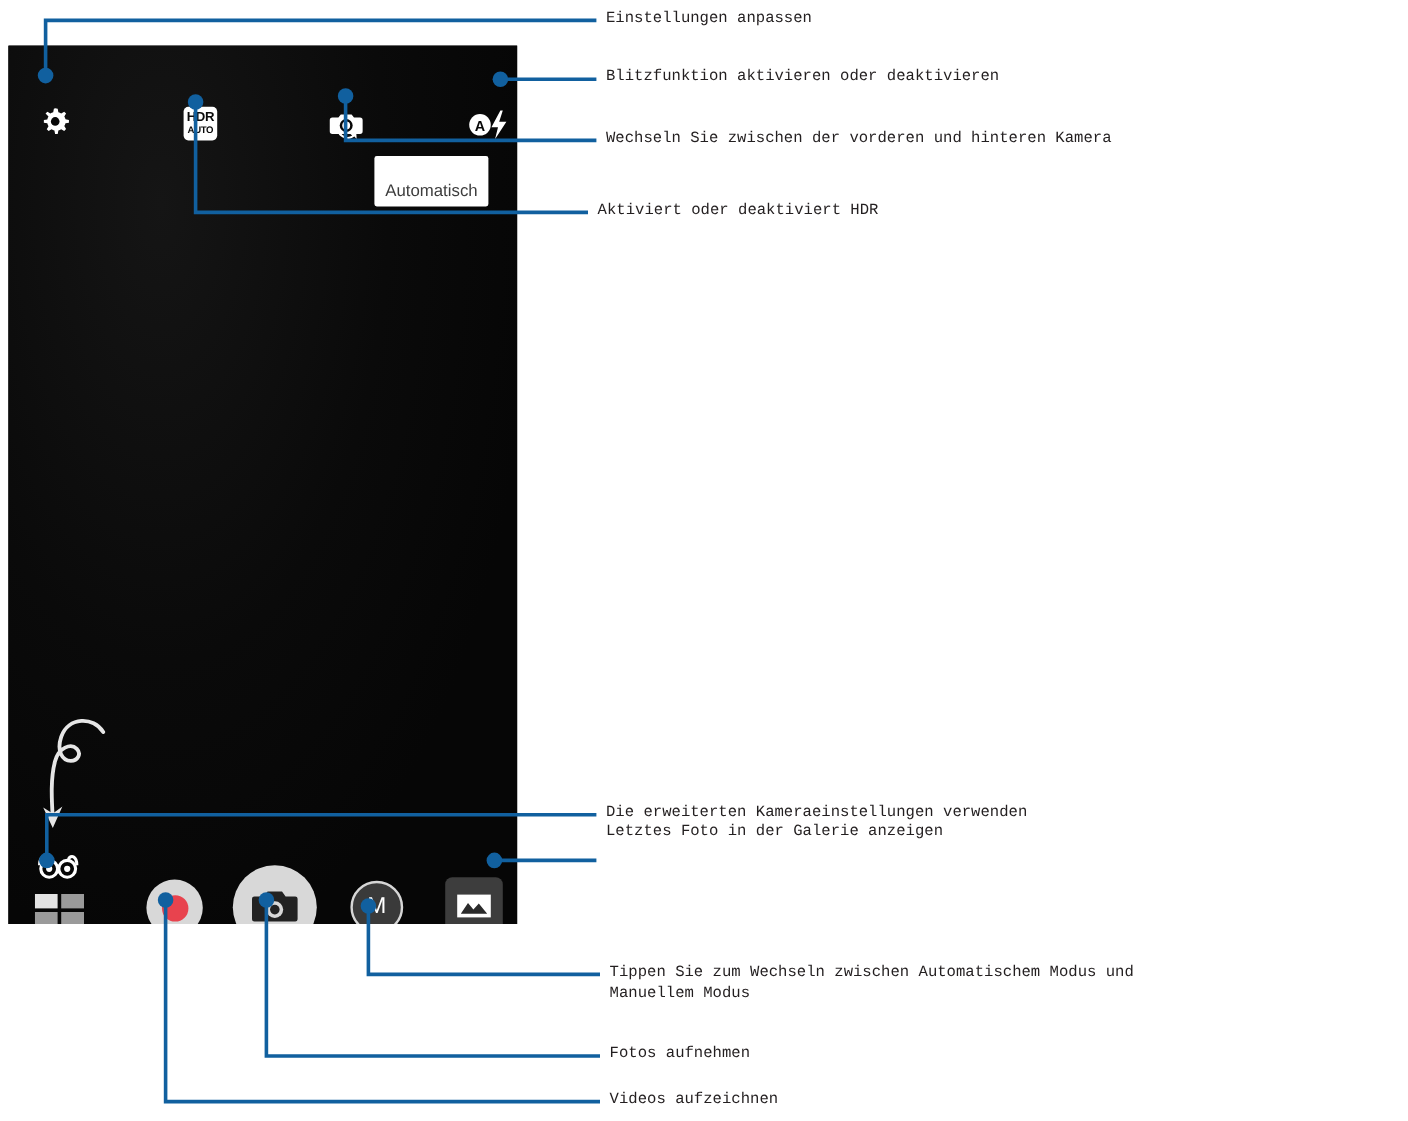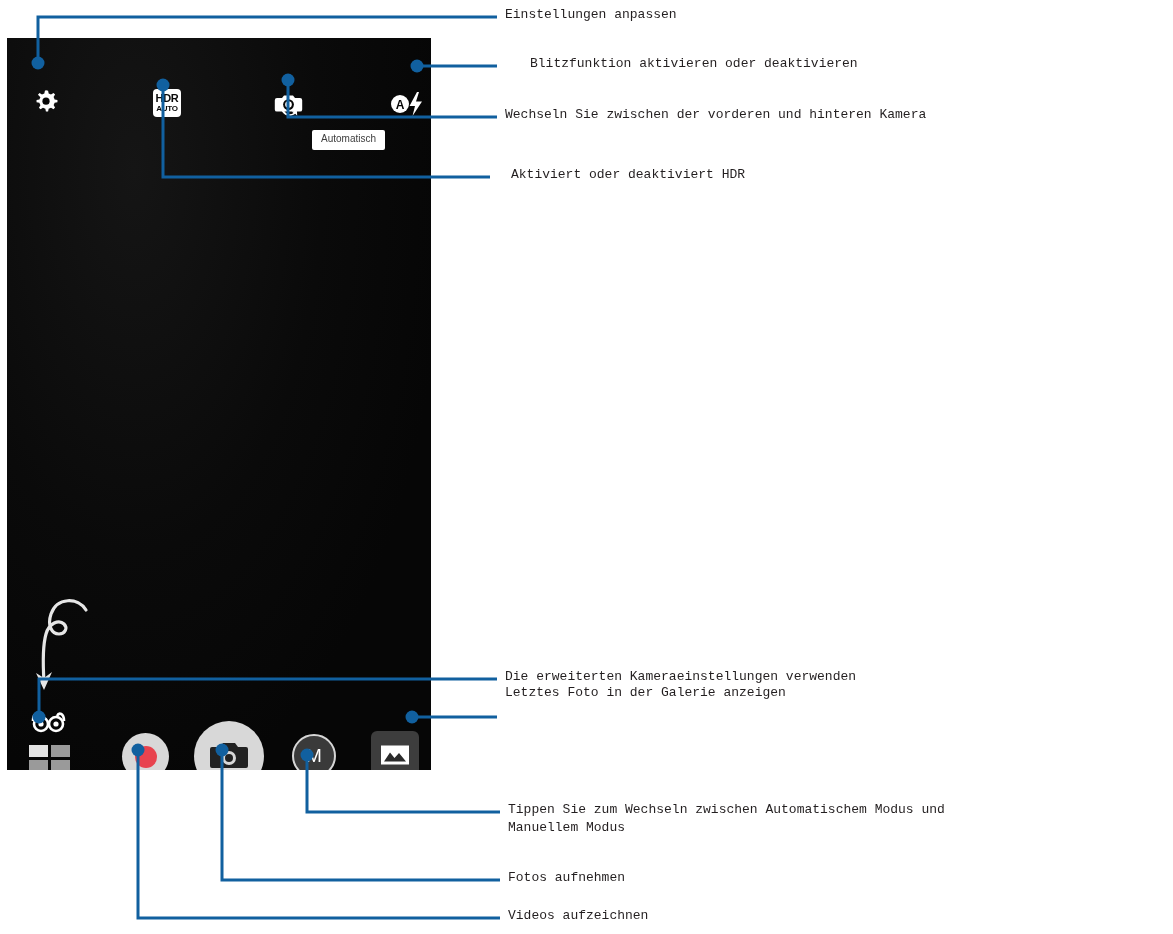--- a/index.html
+++ b/index.html
@@ -88,22 +88,22 @@
     height: 28px;
   }
 
   
   .auto-tooltip {
     position: absolute;
     left: 305px;
     top: 92px;
     background: #ffffff;
     color: #3d3d3d;
-    font-size: 10px;
-    padding: 3px 9px 6px 9px;
+    font-size: 14px;
+    padding: 20px 9px 6px 9px;
     border-radius: 2px;
     white-space: nowrap;
   }
 
   
   .hint-bubble {
     position: absolute;
     left: 61px;
     top: 552px;
     width: 285px;
@@ -347,25 +347,25 @@
       <circle cx="39" cy="717" r="6.5"></circle>
       <circle cx="412" cy="717" r="6.5"></circle>
       <circle cx="307" cy="755" r="6.5"></circle>
       <circle cx="222" cy="750" r="6.5"></circle>
       <circle cx="138" cy="750" r="6.5"></circle>
     </g>
   </svg>
 
   <div class="annot" style="left:505px; top:6px;">Einstellungen anpassen</div>
 
-  <div class="annot" style="left:530px; top:55px;">Blitzfunktion aktivieren oder deaktivieren</div>
+  <div class="annot" style="left:505px; top:55px;">Blitzfunktion aktivieren oder deaktivieren</div>
 
   <div class="annot" style="left:505px; top:106px;">Wechseln Sie zwischen der vorderen und hinteren Kamera</div>
 
-  <div class="annot" style="left:511px; top:166px;">Aktiviert oder deaktiviert HDR</div>
+  <div class="annot" style="left:498px; top:166px;">Aktiviert oder deaktiviert HDR</div>
 
   <div class="annot" style="left:505px; top:668px;">Die erweiterten Kameraeinstellungen verwenden</div>
 
   <div class="annot" style="left:505px; top:684px;">Letztes Foto in der Galerie anzeigen</div>
 
   <div class="annot" style="left:508px; top:801px;">Tippen Sie zum Wechseln zwischen Automatischem Modus und
 Manuellem Modus</div>
 
   <div class="annot" style="left:508px; top:869px;">Fotos aufnehmen</div>
 

